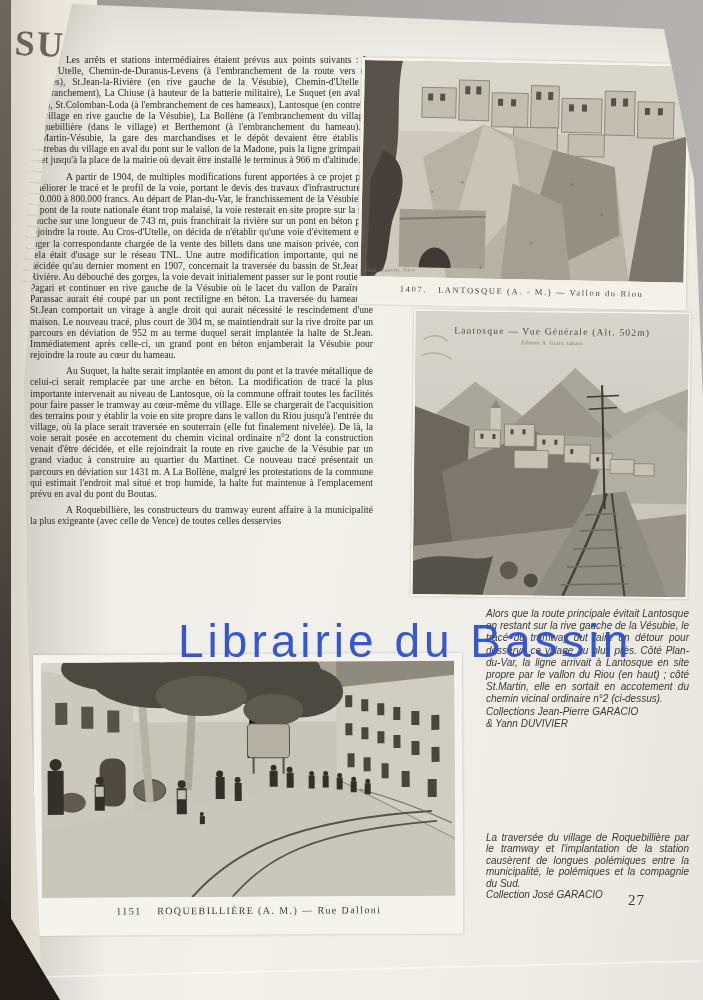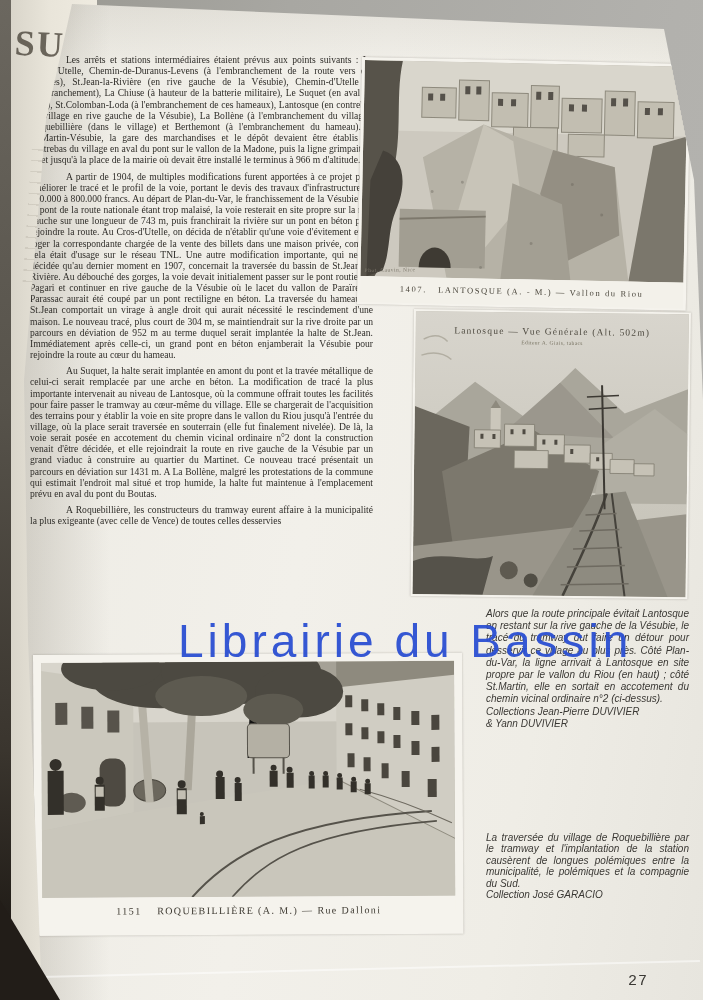--- a/index.html
+++ b/index.html
@@ -58,21 +58,21 @@
   .pc3 .photo{width:413px;height:235px;}
   .pc3 .pc-strip{height:30px;background:#f5f3ed;}
   .pc3 .pc-strip .main{top:8px;font-size:10px;letter-spacing:1.4px;color:#3e3a32;}
   
   .side-caption{position:absolute;width:203px;font-family:"Liberation Sans",sans-serif;
     font-style:italic;font-size:10px;line-height:12.2px;color:#3a3834;text-align:justify;}
   .cap1{left:486px;top:608px;}
   .cap2{left:486px;top:832px;line-height:11.4px;}
   .credit{text-align:left;}
   
-  .page-number{position:absolute;left:628px;top:973px;font-family:Liberation Mono, monospace;
+  .page-number{position:absolute;left:628px;top:892px;font-family:Liberation Serif, serif;
     font-size:15px;color:#3a3834;letter-spacing:1px;}
   
   .watermark{position:absolute;left:178px;top:614px;width:530px;
     font-family:"Liberation Sans",sans-serif;font-size:46px;letter-spacing:4px;
     color:#2b4fd2;opacity:.95;white-space:nowrap;z-index:50;}
 </style>
 </head>
 <body>
 
 <div class="stage">
@@ -228,21 +228,21 @@
           <circle cx="96" cy="258" r="9" fill="#5e5a50"></circle>
           <circle cx="118" cy="268" r="7" fill="#514e45"></circle>
         </svg>
         <div class="pc2-title">Lantosque — Vue Générale (Alt. 502m)</div>
         <div class="pc2-pub">Editeur A. Giais, tabacs</div>
       </div>
     </div>
 
     <div class="side-caption cap1">
       <div>Alors que la route principale évitait Lantosque en restant sur la rive gauche de la Vésubie, le tracé du tramway dut faire un détour pour desservir ce village au plus près. Côté Plan-du-Var, la ligne arrivait à Lantosque en site propre par le vallon du Riou (en haut) ; côté St.Martin, elle en sortait en accotement du chemin vicinal ordinaire n°2 (ci-dessus).</div>
-      <div class="credit">Collections Jean-Pierre DUVIVIER</div>
+      <div class="credit">Collections Jean-Pierre GARACIO</div>
       <div class="credit">&amp; Yann DUVIVIER</div>
     </div>
 
     <div class="card pc3">
       <div class="photo">
         <svg width="413" height="235" viewBox="0 0 413 235">
           <rect width="413" height="235" fill="#c7c4ba"></rect>
           <rect width="413" height="60" fill="#d8d5cc"></rect>
 
           <path d="M270,0 L413,0 L413,40 L300,28 Z" fill="#a5a196"></path>

